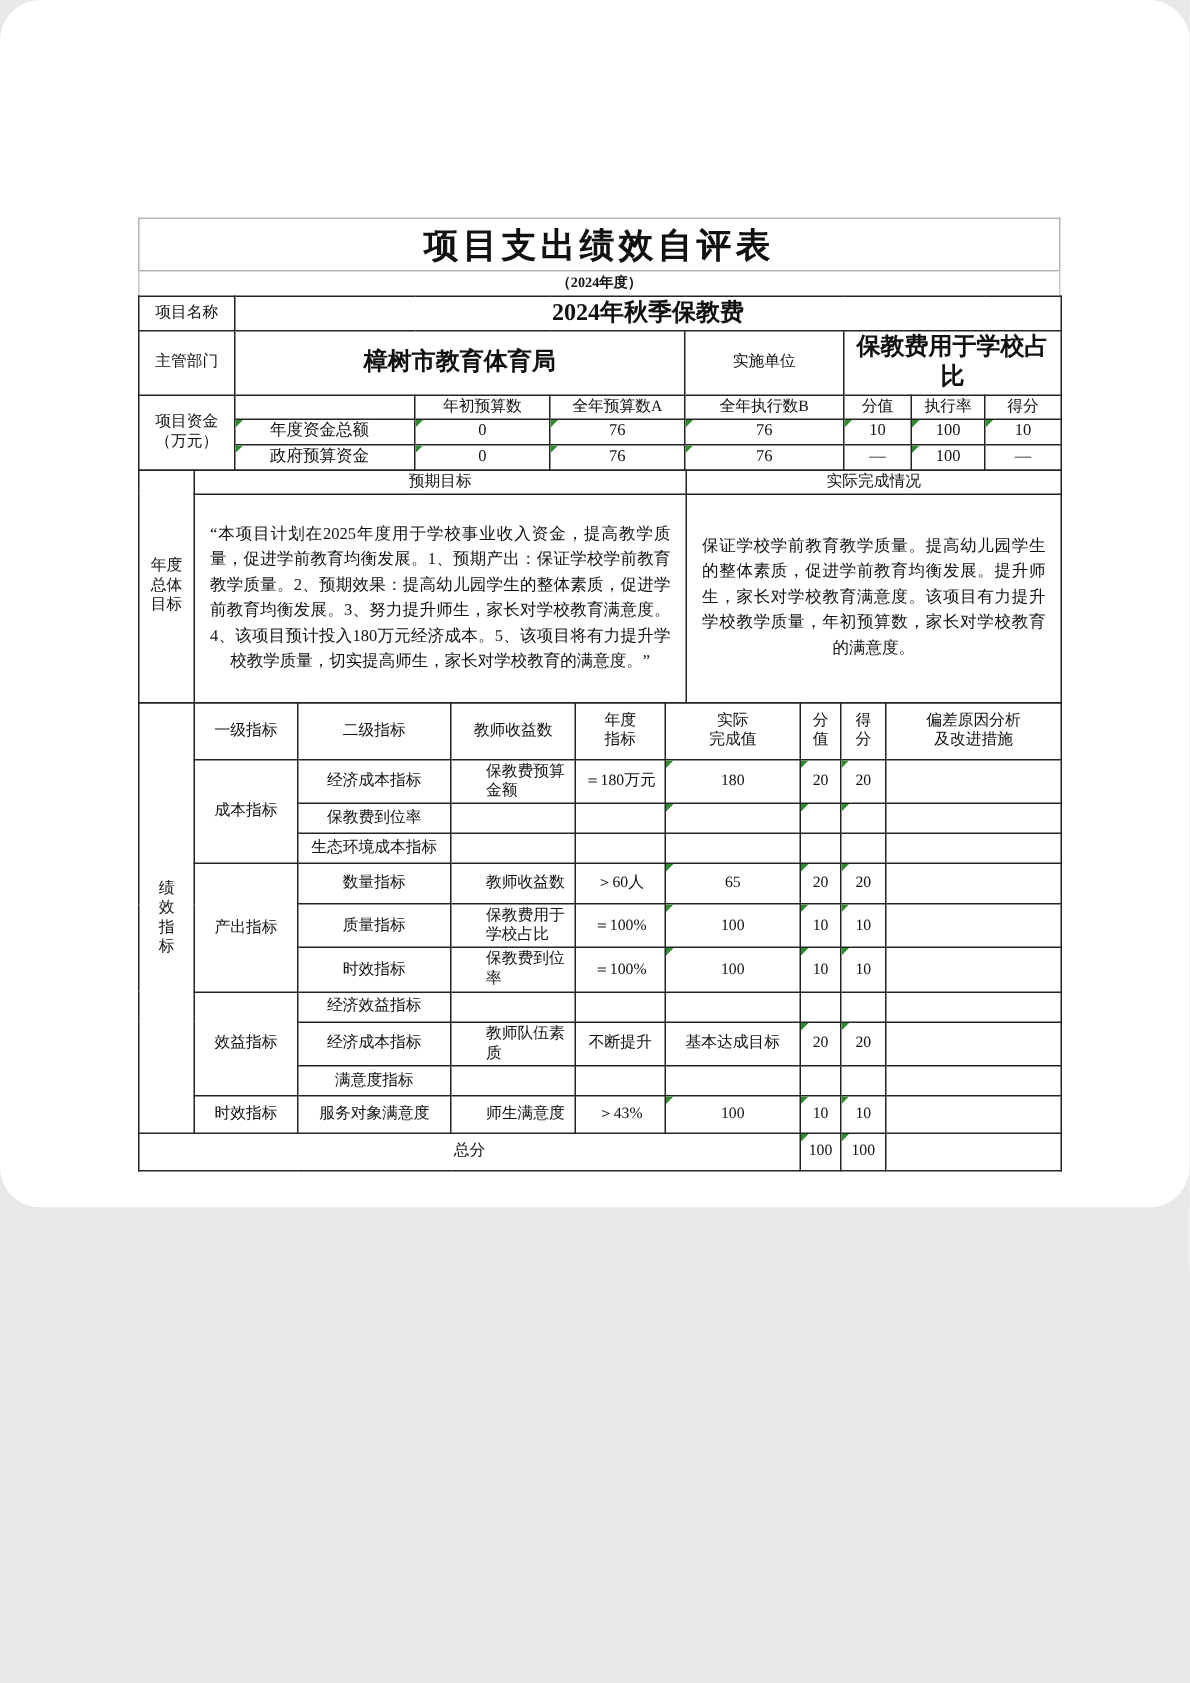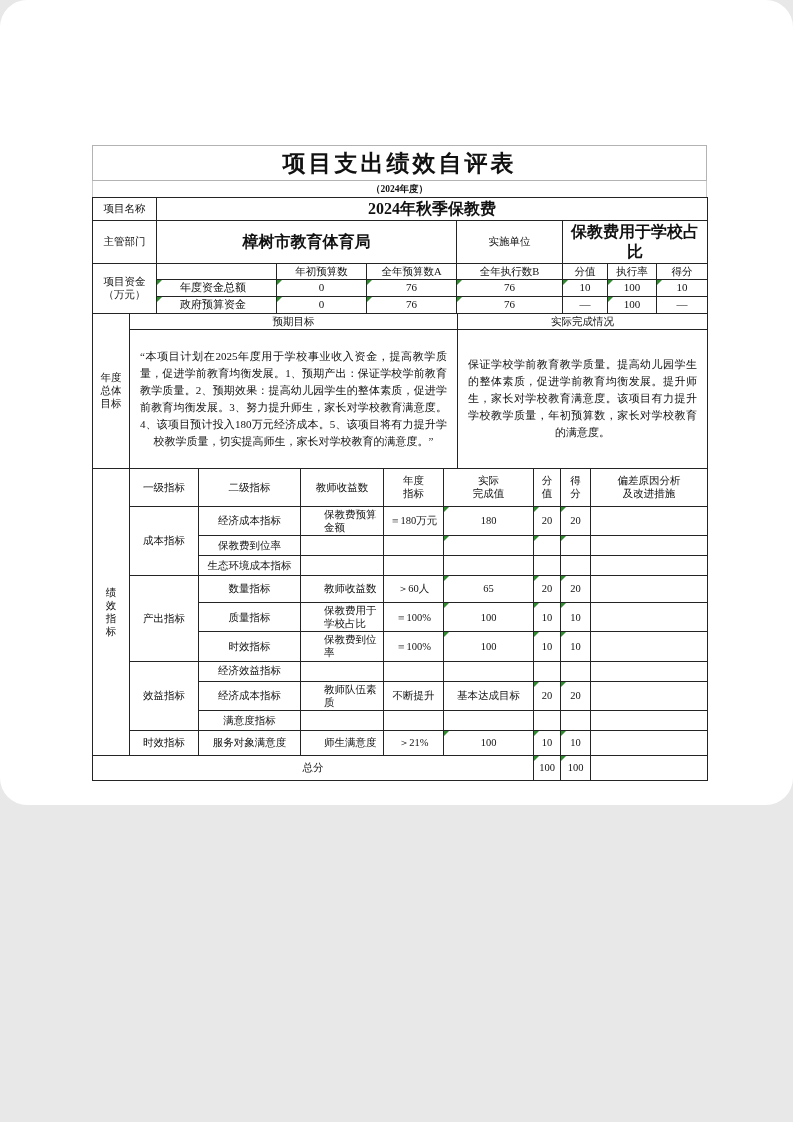--- a/index.html
+++ b/index.html
@@ -225,21 +225,21 @@
         <td></td>
         <td></td>
         <td></td>
         <td></td>
         <td></td>
       </tr>
       <tr style="height:25px">
         <td>时效指标</td>
         <td>服务对象满意度</td>
         <td class="left">师生满意度</td>
-        <td class="ann">＞21%</td>
+        <td class="ann">＞43%</td>
         <td class="g">100</td>
         <td class="g">10</td>
         <td class="g">10</td>
         <td></td>
       </tr>
       <tr style="height:25px">
         <td colspan="6">总分</td>
         <td class="g">100</td>
         <td class="g">100</td>
         <td></td>

